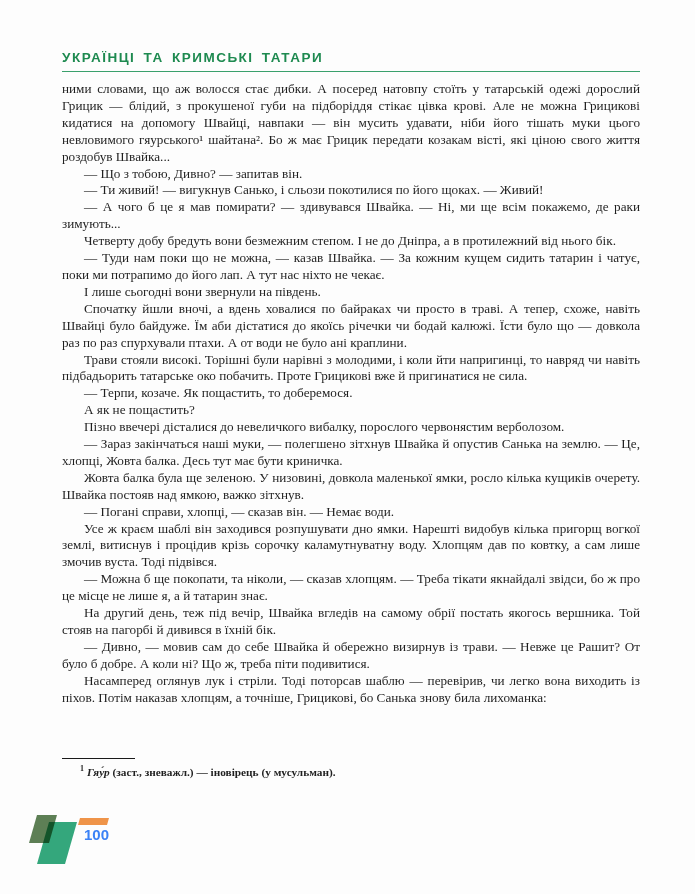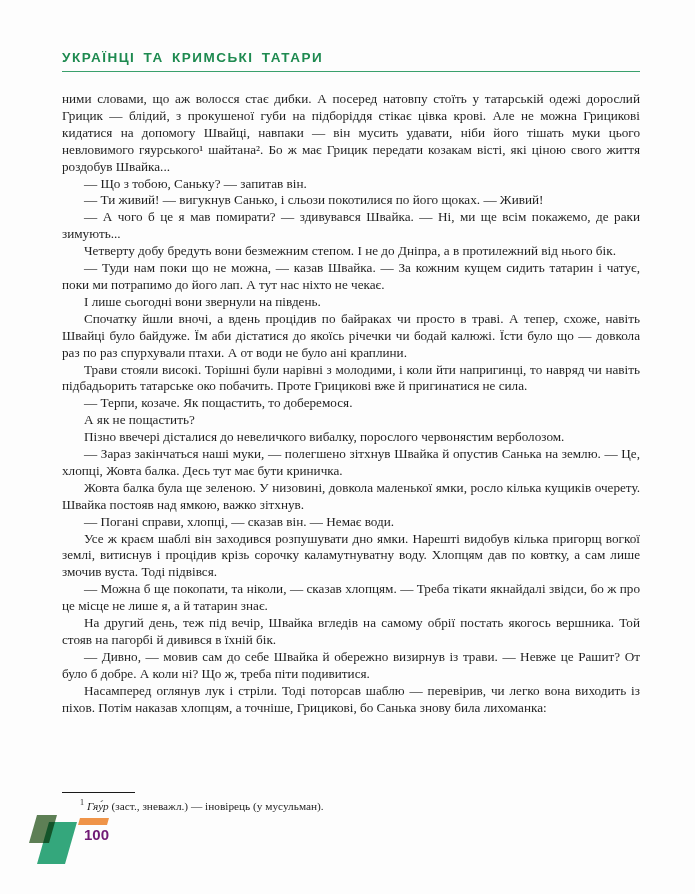--- a/index.html
+++ b/index.html
@@ -30,39 +30,40 @@
     font-family:"Liberation Sans", sans-serif;
     font-weight:bold;
     font-size:13.5px;
     letter-spacing:1.5px;
     color:var(--green);
     padding-bottom:6px;
     border-bottom:1px solid var(--rule-green);
     word-spacing:3px;
   }
   .text-body{
-    margin-top:19px;
+    margin-top:9px;
     font-size:13.2px;
     line-height:16.9px;
     color:var(--text);
     text-align:justify;
   }
   .text-body p{
     margin:0;
   }
   .text-body p.ind{
     text-indent:22px;
   }
   .footnote-block{
     position:absolute;
-    left:62px;top:792px;
+    left:62px;top:758px;
     width:578px;
     font-size:11.3px;
     line-height:16px;
     color:var(--text);
+    font-weight:bold;
   }
   .footnote-divider{
     width:73px;height:0;
     border-top:1.5px solid #1a1a1a;
     margin-bottom:5px;
   }
   .footnote{
     padding-left:18px;
   }
   .fn-marker{
@@ -78,40 +79,40 @@
     position:absolute;
     left:28px;top:812px;
     width:90px;height:60px;
   }
   .page-number{
     position:absolute;
     left:84px;top:826px;
     font-family:"Liberation Sans", sans-serif;
     font-weight:bold;
     font-size:15px;
-    color:#701a75;
+    color:#3b82f6;
   }
 </style>
 </head>
 <body>
 
 <div class="page">
 
   <div class="content">
     <div class="section-header">УКРАЇНЦІ ТА КРИМСЬКІ ТАТАРИ</div>
 
     <div class="text-body">
         <p class="">ними словами, що аж волосся стає дибки. А посеред натовпу стоїть у татарській одежі дорослий Грицик — блідий, з прокушеної губи на підборіддя стікає цівка крові. Але не можна Грицикові кидатися на допомогу Швайці, навпаки — він мусить удавати, ніби його тішать муки цього невловимого гяурського¹ шайтана². Бо ж має Грицик передати козакам вісті, які ціною свого життя роздобув Швайка...</p>
-        <p class="ind">— Що з тобою, Саньку? — запитав він.</p>
+        <p class="ind">— Що з тобою, Дивно? — запитав він.</p>
         <p class="ind">— Ти живий! — вигукнув Санько, і сльози покотилися по його щоках. — Живий!</p>
         <p class="ind">— А чого б це я мав помирати? — здивувався Швайка. — Ні, ми ще всім покажемо, де раки зимують...</p>
         <p class="ind">Четверту добу бредуть вони безмежним степом. І не до Дніпра, а в протилежний від нього бік.</p>
         <p class="ind">— Туди нам поки що не можна, — казав Швайка. — За кожним кущем сидить татарин і чатує, поки ми потрапимо до його лап. А тут нас ніхто не чекає.</p>
         <p class="ind">І лише сьогодні вони звернули на південь.</p>
-        <p class="ind">Спочатку йшли вночі, а вдень процідив по байраках чи просто в траві. А тепер, схоже, навіть Швайці було байдуже. Їм аби дістатися до якоїсь річечки чи бодай калюжі. Їсти було що — довкола раз по раз спурхували птахи. А от води не було ані краплини.</p>
+        <p class="ind">Спочатку йшли вночі, а вдень ховалися по байраках чи просто в траві. А тепер, схоже, навіть Швайці було байдуже. Їм аби дістатися до якоїсь річечки чи бодай калюжі. Їсти було що — довкола раз по раз спурхували птахи. А от води не було ані краплини.</p>
         <p class="ind">Трави стояли високі. Торішні були нарівні з молодими, і коли йти напригинці, то навряд чи навіть підбадьорить татарське око побачить. Проте Грицикові вже й пригинатися не сила.</p>
         <p class="ind">— Терпи, козаче. Як пощастить, то доберемося.</p>
         <p class="ind">А як не пощастить?</p>
         <p class="ind">Пізно ввечері дісталися до невеличкого вибалку, порослого червонястим верболозом.</p>
         <p class="ind">— Зараз закінчаться наші муки, — полегшено зітхнув Швайка й опустив Санька на землю. — Це, хлопці, Жовта балка. Десь тут має бути криничка.</p>
         <p class="ind">Жовта балка була ще зеленою. У низовині, довкола маленької ямки, росло кілька кущиків очерету. Швайка постояв над ямкою, важко зітхнув.</p>
         <p class="ind">— Погані справи, хлопці, — сказав він. — Немає води.</p>
         <p class="ind">Усе ж краєм шаблі він заходився розпушувати дно ямки. Нарешті видобув кілька пригорщ вогкої землі, витиснув і процідив крізь сорочку каламутнуватну воду. Хлопцям дав по ковтку, а сам лише змочив вуста. Тоді підвівся.</p>
         <p class="ind">— Можна б ще покопати, та ніколи, — сказав хлопцям. — Треба тікати якнайдалі звідси, бо ж про це місце не лише я, а й татарин знає.</p>
         <p class="ind">На другий день, теж під вечір, Швайка вгледів на самому обрії постать якогось вершника. Той стояв на пагорбі й дивився в їхній бік.</p>

